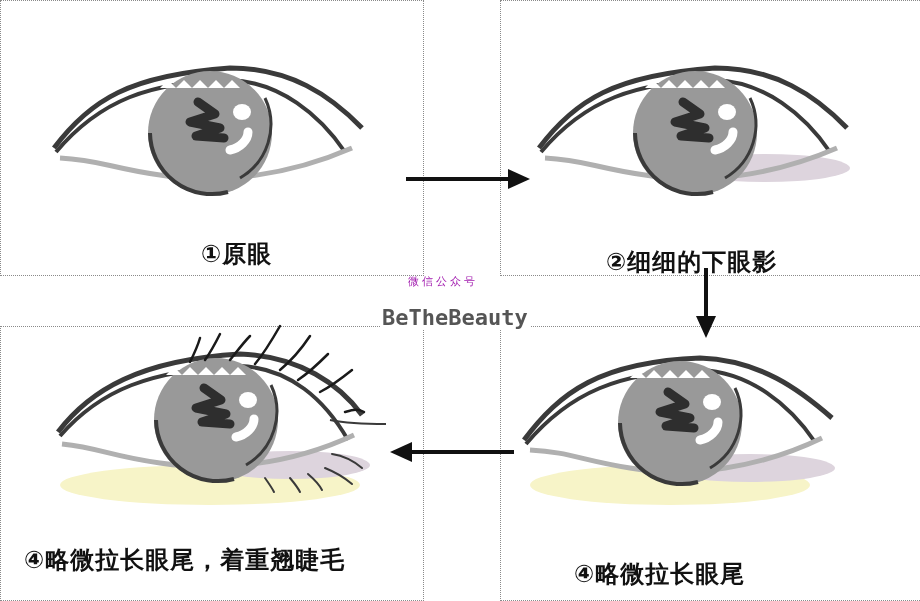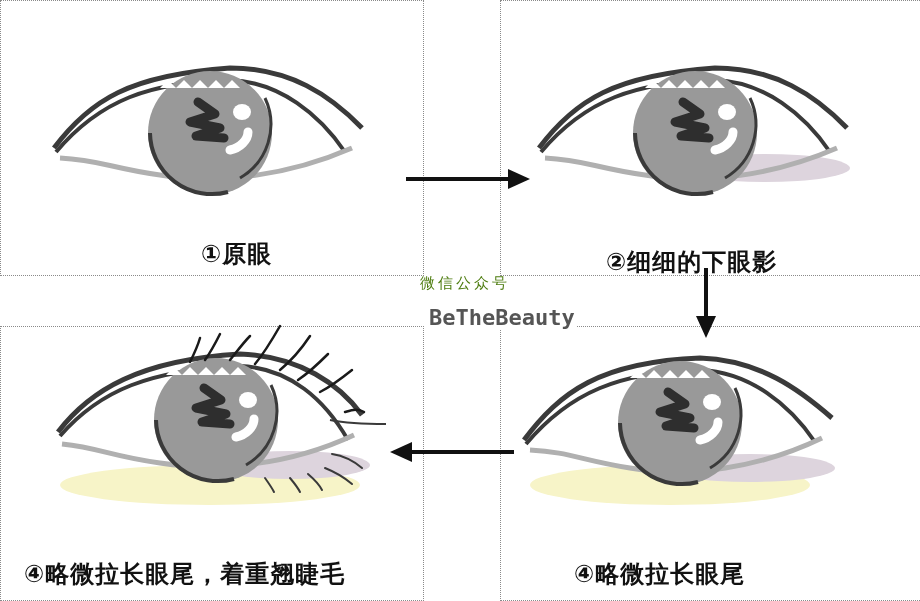--- a/index.html
+++ b/index.html
@@ -1,22 +1,22 @@
 <!DOCTYPE html>
 <html><head>
 <meta charset="utf-8">
 <style>
   html,body{margin:0;padding:0;background:#fff;}
   body{width:920px;height:601px;position:relative;overflow:hidden;font-family:"DejaVu Sans",sans-serif;}
   .panel{position:absolute;box-sizing:border-box;background:#fff;}
   .border-dot{border:1px dotted #8a8a8a;}
   .label{position:absolute;font-weight:bold;color:#111;font-size:24px;letter-spacing:1px;white-space:nowrap;}
   .arrow{position:absolute;}
-  .wm-top{position:absolute;left:420px;top:274px;font-family:"DejaVu Serif",serif;font-size:15px;color:#4d7c0f;letter-spacing:3px;}
-  .wm-brand{position:absolute;left:380px;top:305px;font-family:"DejaVu Sans Mono",monospace;font-weight:bold;font-size:22px;color:#555;letter-spacing:0px;background:#fff;padding:0 2px;margin-left:47px;}
+  .wm-top{position:absolute;left:408px;top:274px;font-family:"DejaVu Serif",serif;font-size:11px;color:#a21caf;letter-spacing:3px;}
+  .wm-brand{position:absolute;left:380px;top:305px;font-family:"DejaVu Sans Mono",monospace;font-weight:bold;font-size:22px;color:#555;letter-spacing:0px;background:#fff;padding:0 2px;}
   svg{position:absolute;}
 </style>
 </head>
 <body>
 
 <div class="panel border-dot" style="left:0;top:0;width:424px;height:276px;"></div>
 <div class="panel border-dot" style="left:500px;top:0;width:420px;height:276px;border-right:none;"></div>
 <div class="panel border-dot" style="left:0;top:326px;width:424px;height:275px;"></div>
 <div class="panel border-dot" style="left:500px;top:326px;width:420px;height:275px;border-right:none;"></div>
 
@@ -106,16 +106,16 @@
   <polygon points="2,50 12,72 22,50" fill="#111"></polygon>
 </svg>
 <svg class="arrow" style="left:386px;top:440px;" width="130" height="24" viewBox="0 0 130 24">
   <line x1="24" y1="12" x2="128" y2="12" stroke="#111" stroke-width="4"></line>
   <polygon points="26,2 4,12 26,22" fill="#111"></polygon>
 </svg>
 
 <div class="label" style="left:166px;top:238px;margin-left:35px;">①原眼</div>
 <div class="label" style="left:606px;top:226px;margin-top:20px;">②细细的下眼影</div>
 <div class="label" style="left:574px;top:558px;">④略微拉长眼尾</div>
-<div class="label" style="left:24px;top:558px;">④略微拉长眼尾，着重翘睫毛</div>
+<div class="label" style="left:24px;top:544px;">④略微拉长眼尾，着重翘睫毛</div>
 
 <div class="wm-top">微信公众号</div>
 <div class="wm-brand">BeTheBeauty</div>
 
 </body></html>

